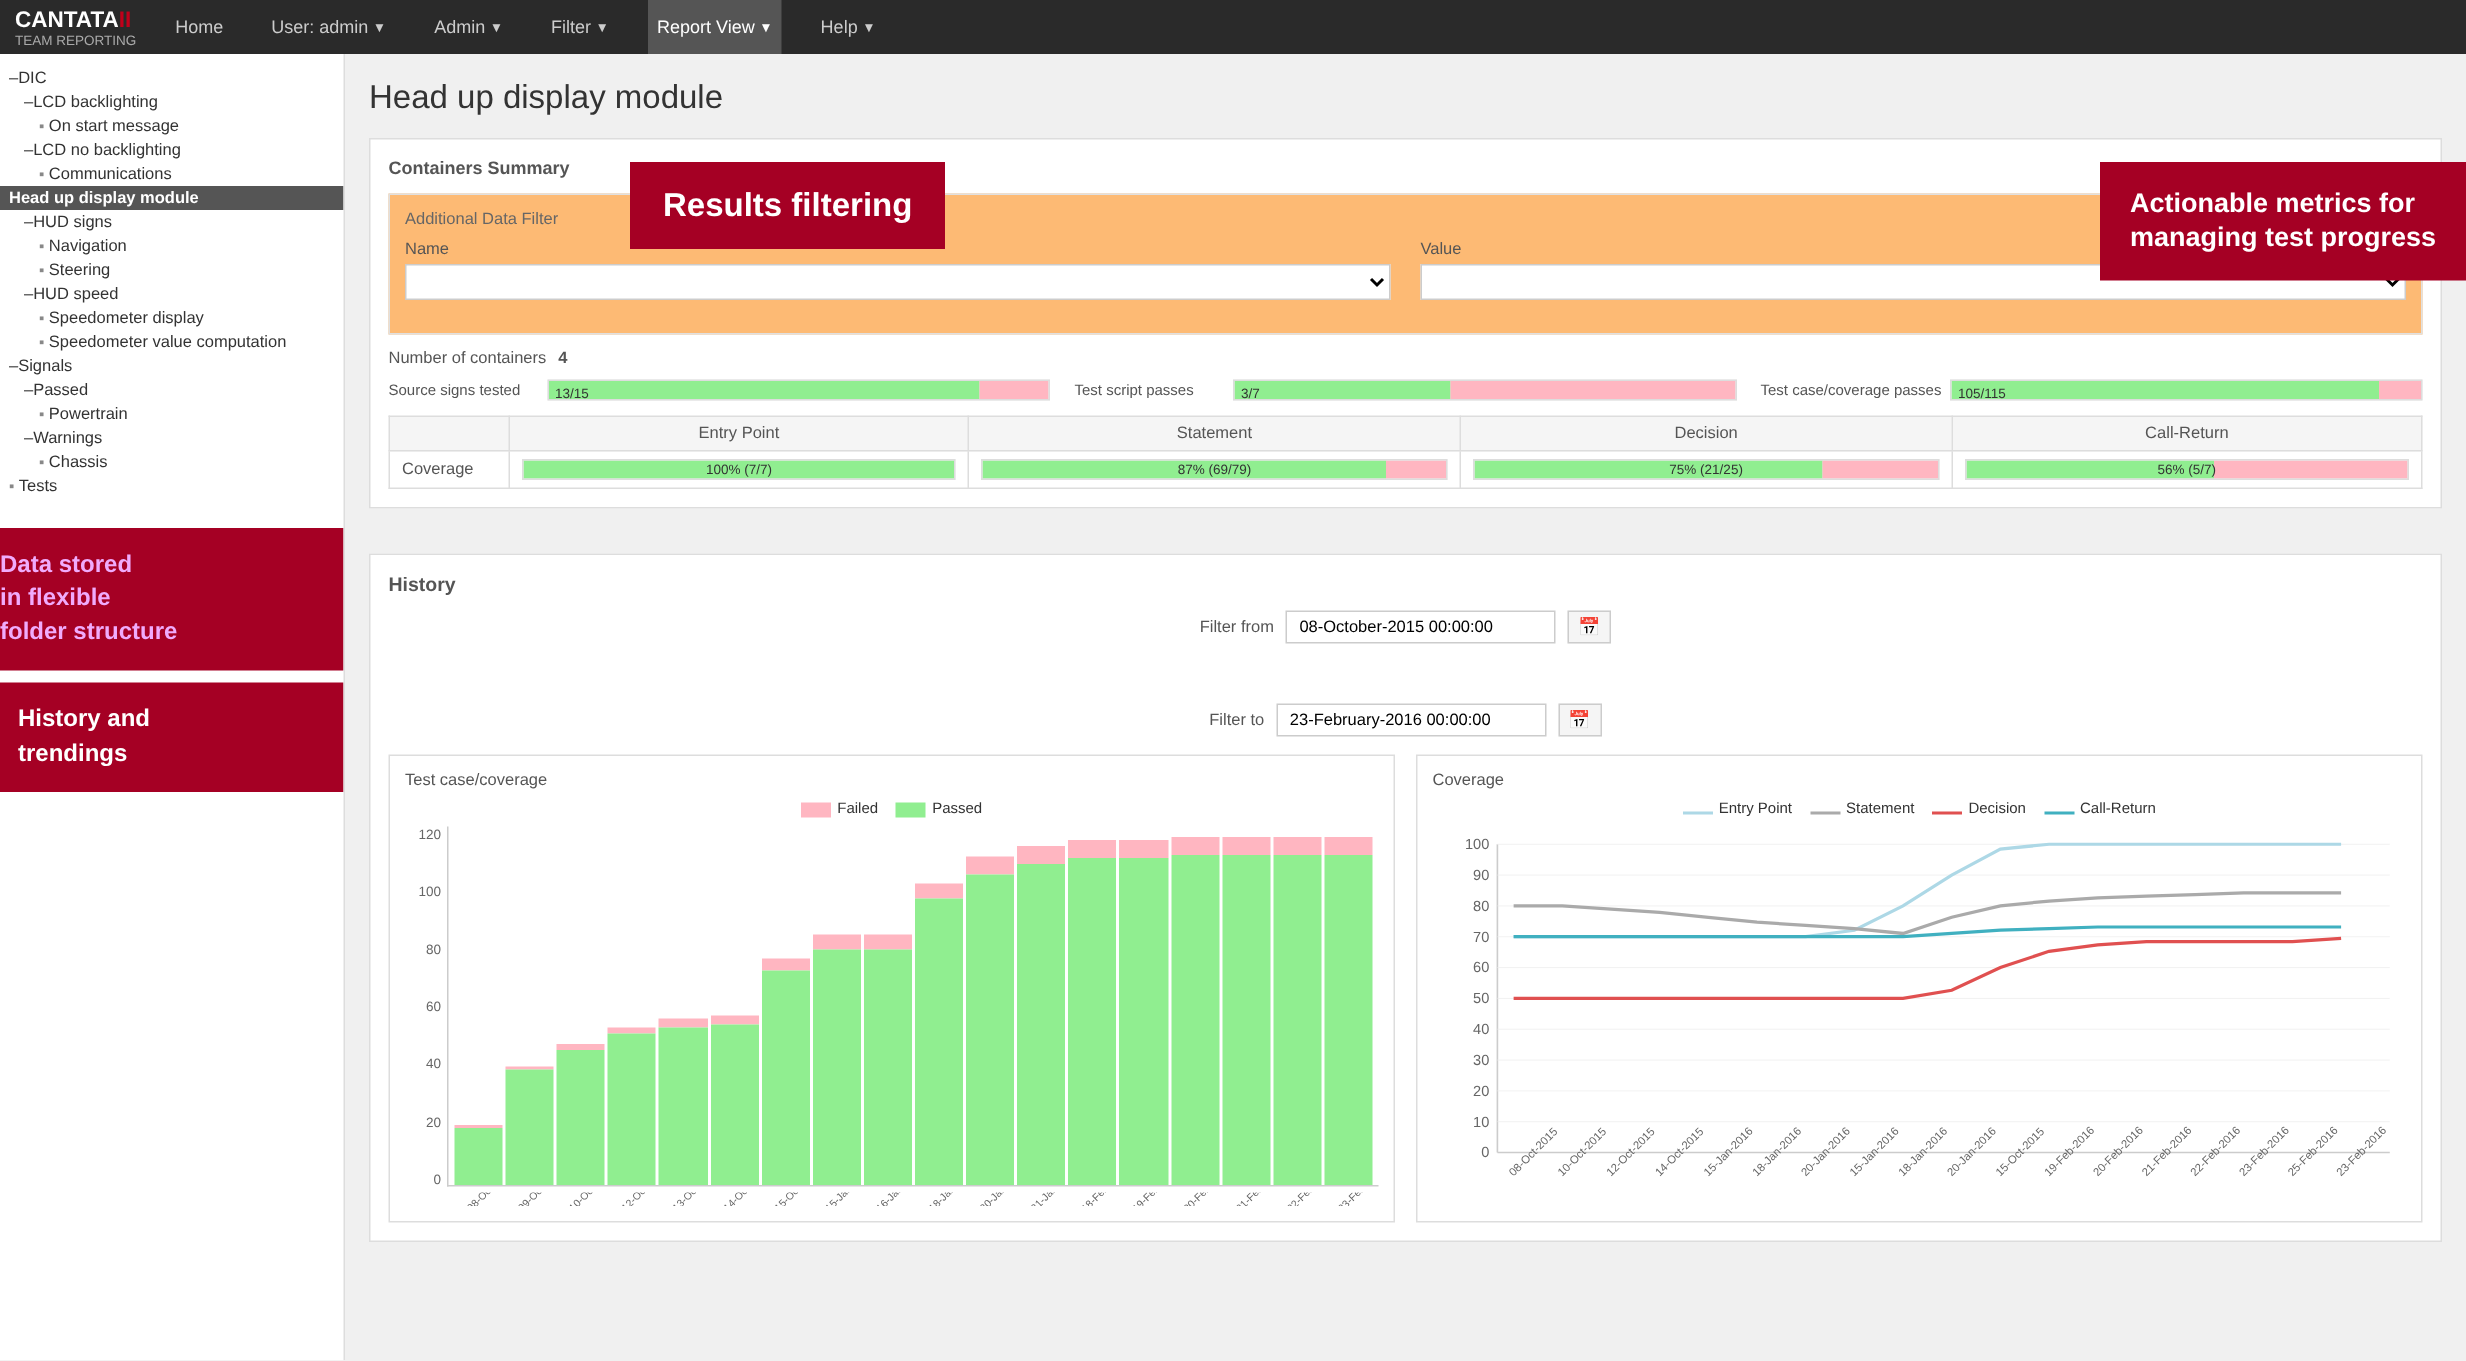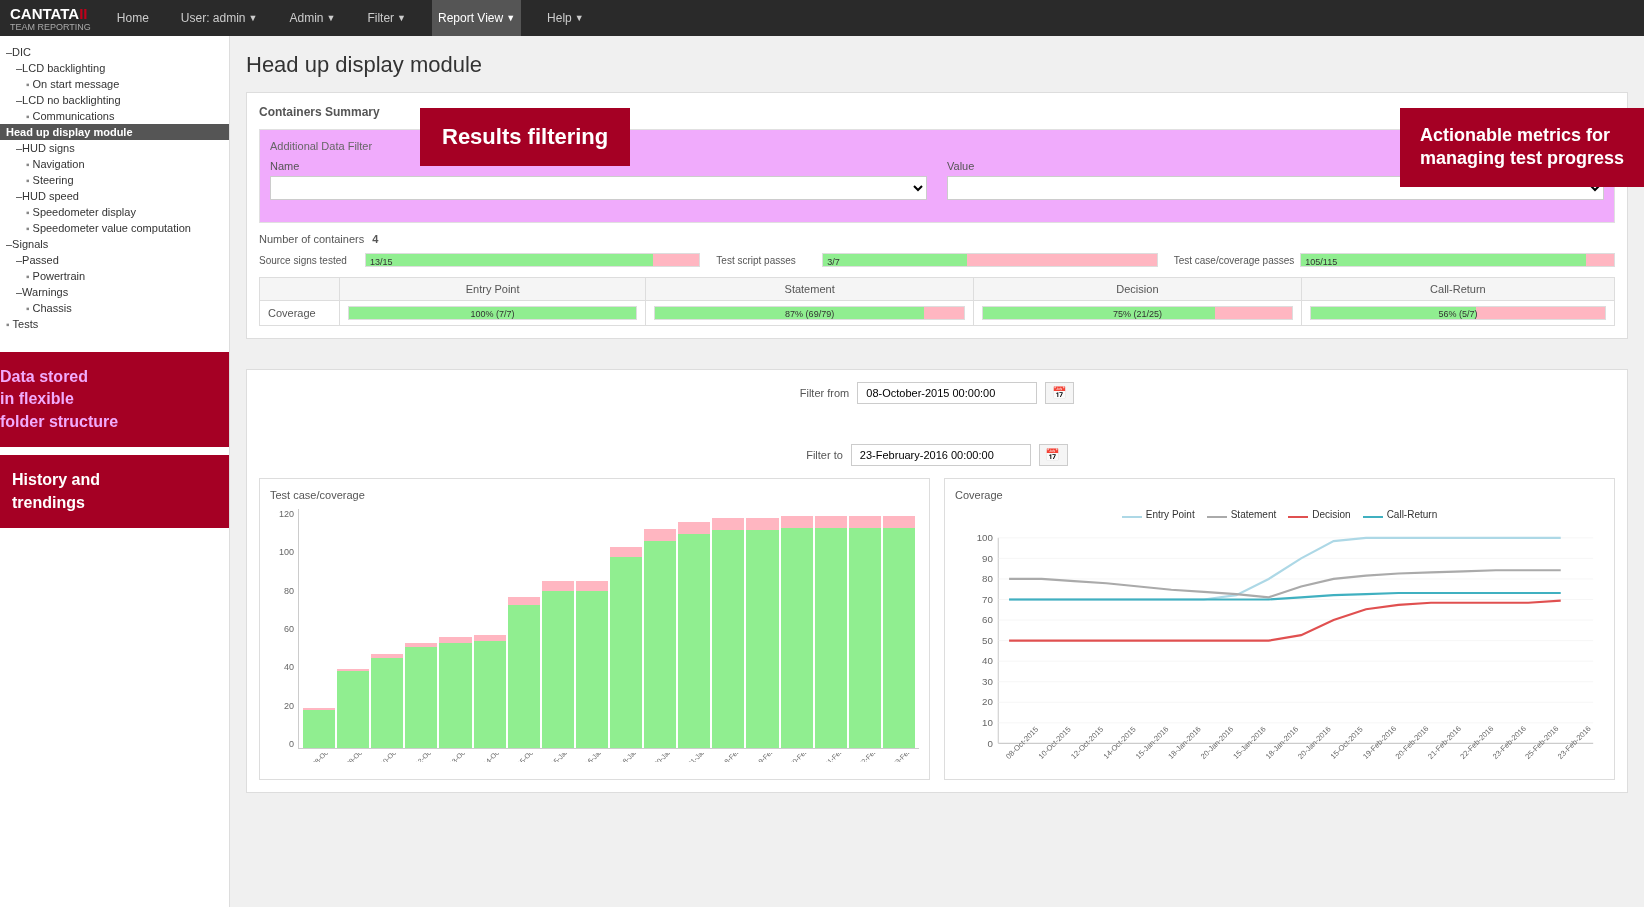--- a/index.html
+++ b/index.html
@@ -330,21 +330,21 @@
     <div style="position:absolute;top:72px;right:0px;z-index:20;background:#a50024;color:white;font-weight:bold;font-size:18px;padding:16px 20px;line-height:1.3;max-width:290px;">
       <span style="white-space:pre-line;">Actionable metrics for
 managing  test progress</span>
     </div>
 
     <h1 class="page-title">Head up display module</h1>
 
     <div class="section-box">
       <div class="section-title">Containers Summary</div>
 
-      <div style="border:1px solid #e0e0e0;padding:10px;margin-bottom:10px;background:#f0abfc;">
+      <div style="border:1px solid #e0e0e0;padding:10px;margin-bottom:10px;background:#fdba74;">
         <div style="font-size:11px;color:#666;margin-bottom:8px;">Additional Data Filter</div>
         <div class="filter-row">
           <div class="filter-group">
             <div class="filter-label">Name</div>
             <select class="filter-select">
               <option value=""></option>
             </select>
           </div>
           <div class="filter-group">
             <div class="filter-label">Value</div>
@@ -433,38 +433,49 @@
                 <div style="position:absolute;left:56%;top:0;height:100%;width:44%;background:#ffb6c1;"></div>
                 <span style="position:relative;z-index:1;font-size:9px;padding:1px 4px;">56% (5/7)</span>
               </div>
             </td>
           </tr>
         </tbody>
       </table>
     </div>
 
     <div class="history-section">
+      <div class="history-title">History</div>
 
       <div class="filter-date-row">
         <div class="date-group">
           <span class="date-label">Filter from</span>
           <input class="date-input" type="text" value="08-October-2015 00:00:00" style="">
           <button class="cal-btn">📅</button>
         </div>
         <div class="date-group">
           <span class="date-label">Filter to</span>
           <input class="date-input" type="text" value="23-February-2016 00:00:00" style="">
           <button class="cal-btn">📅</button>
         </div>
       </div>
 
       <div class="charts-row">
 
         <div class="chart-box">
           <div class="chart-title">Test case/coverage</div>
+          <div class="chart-legend">
+            <div class="legend-item">
+              <div class="legend-color" style="background:#ffb6c1;"></div>
+              <span>Failed</span>
+            </div>
+            <div class="legend-item">
+              <div class="legend-color" style="background:#90ee90;"></div>
+              <span>Passed</span>
+            </div>
+          </div>
 
           <div style="display:flex;height:240px;">
 
             <div style="width:28px;display:flex;flex-direction:column;justify-content:space-between;align-items:flex-end;padding-right:4px;padding-bottom:0;">
               <span style="font-size:9px;color:#666;">120</span>
               <span style="font-size:9px;color:#666;">100</span>
               <span style="font-size:9px;color:#666;">80</span>
               <span style="font-size:9px;color:#666;">60</span>
               <span style="font-size:9px;color:#666;">40</span>
               <span style="font-size:9px;color:#666;">20</span>

